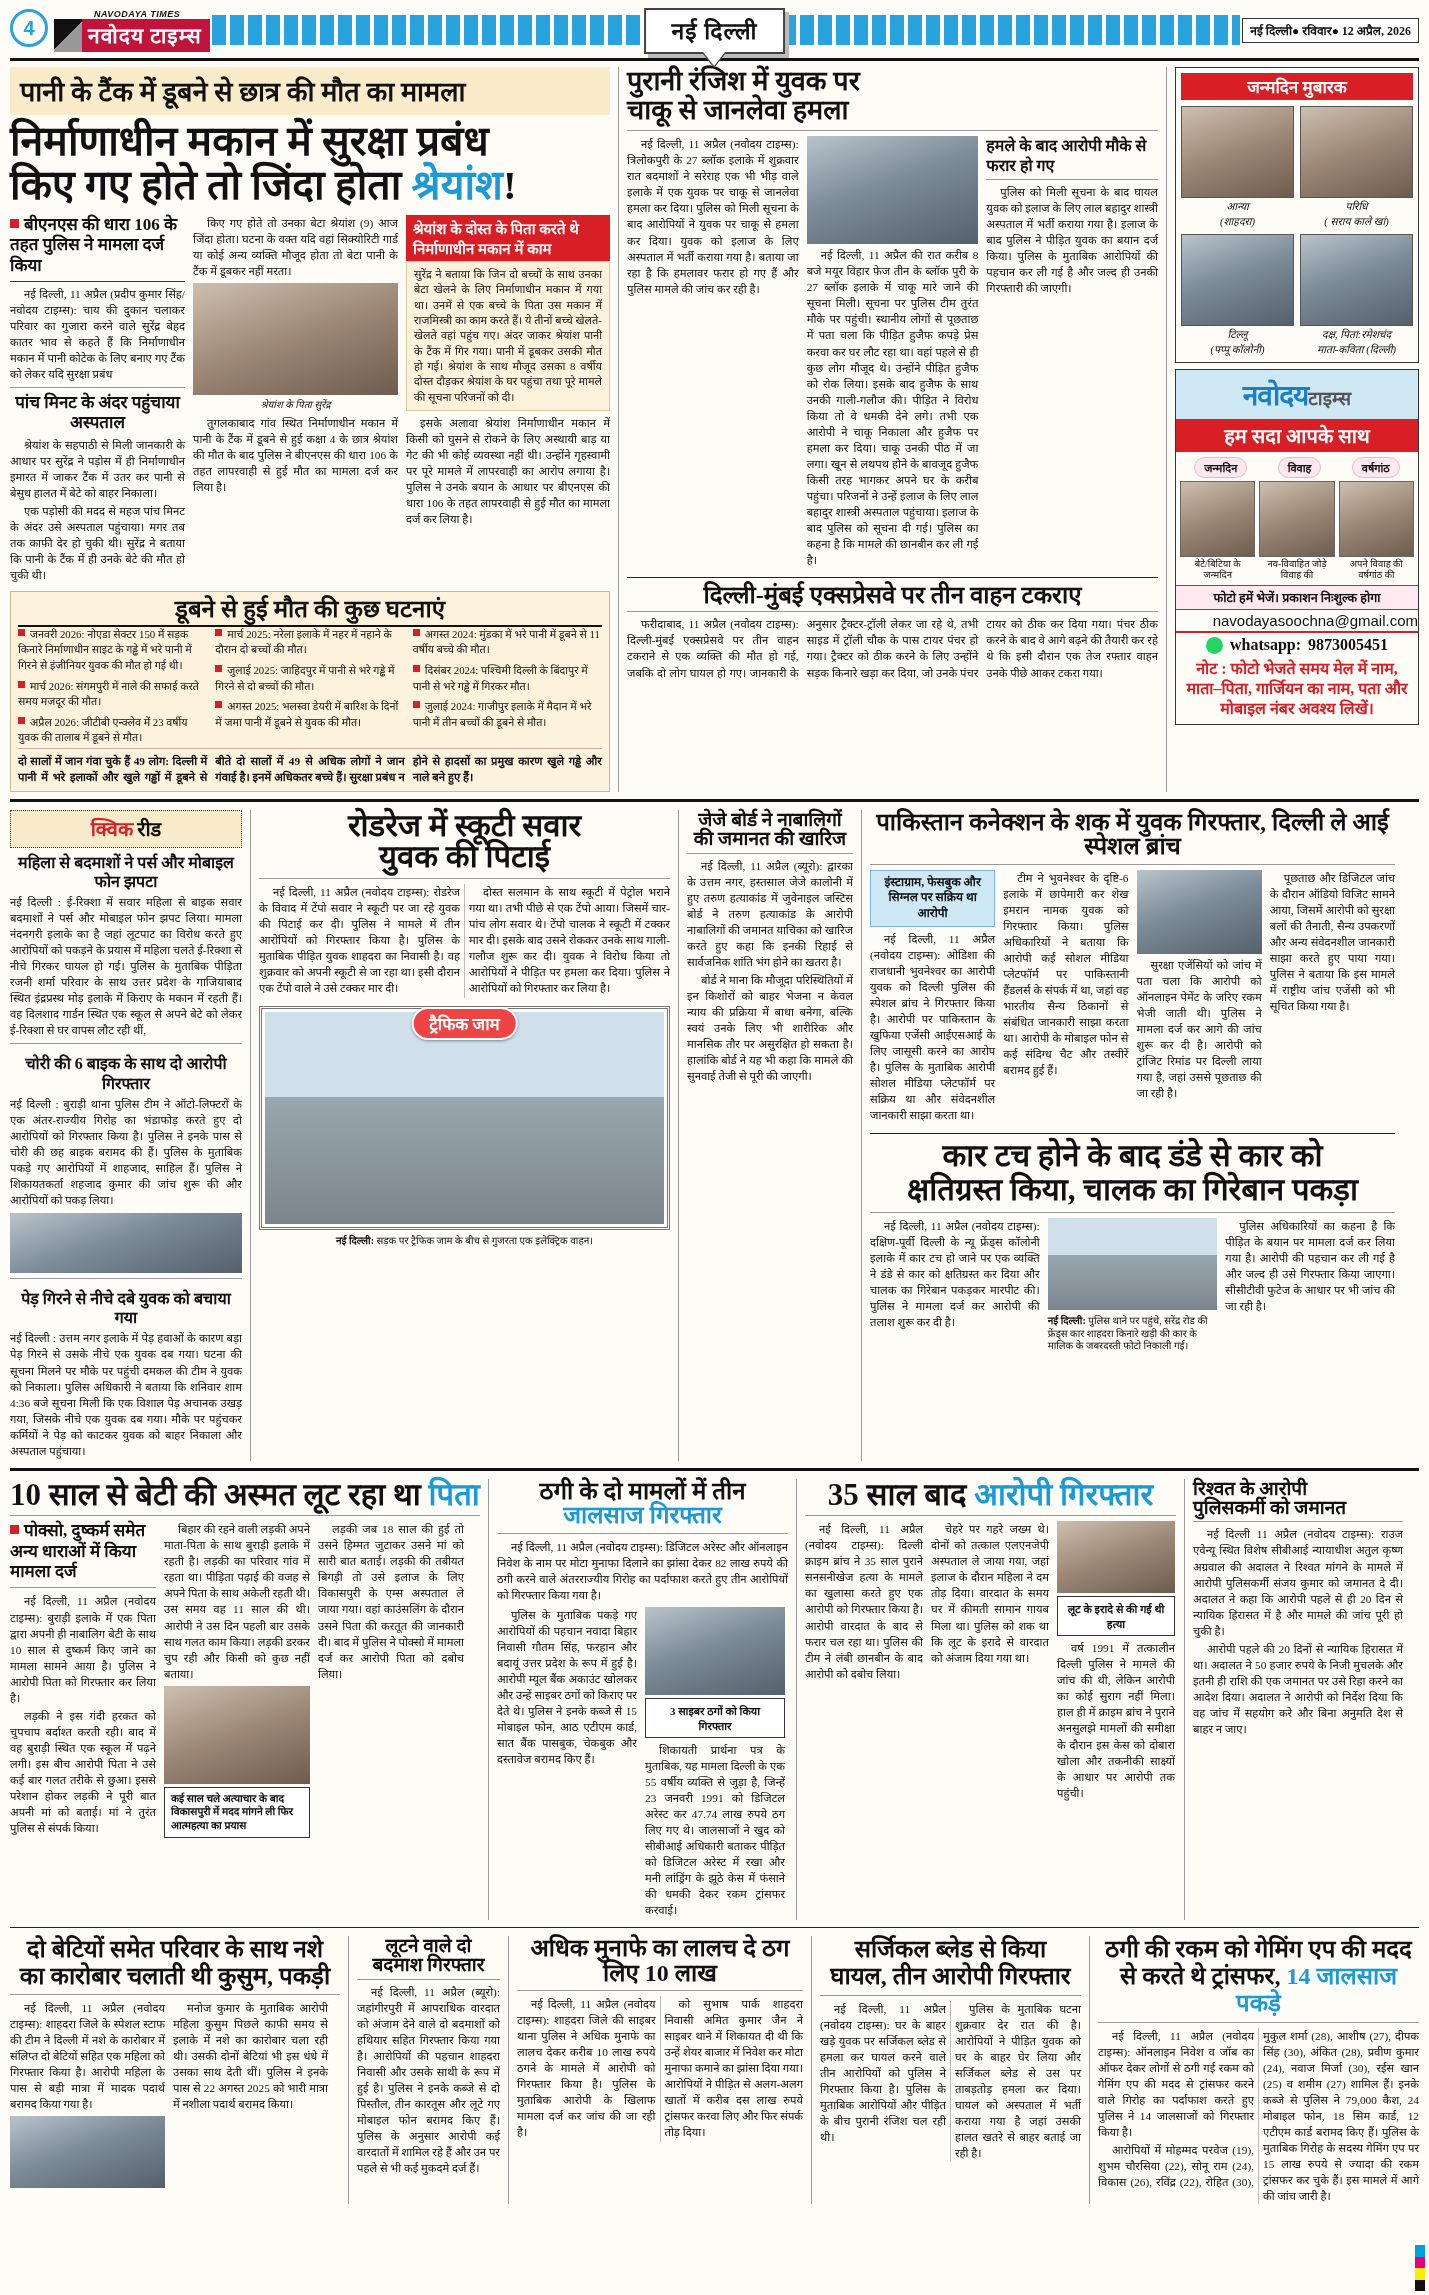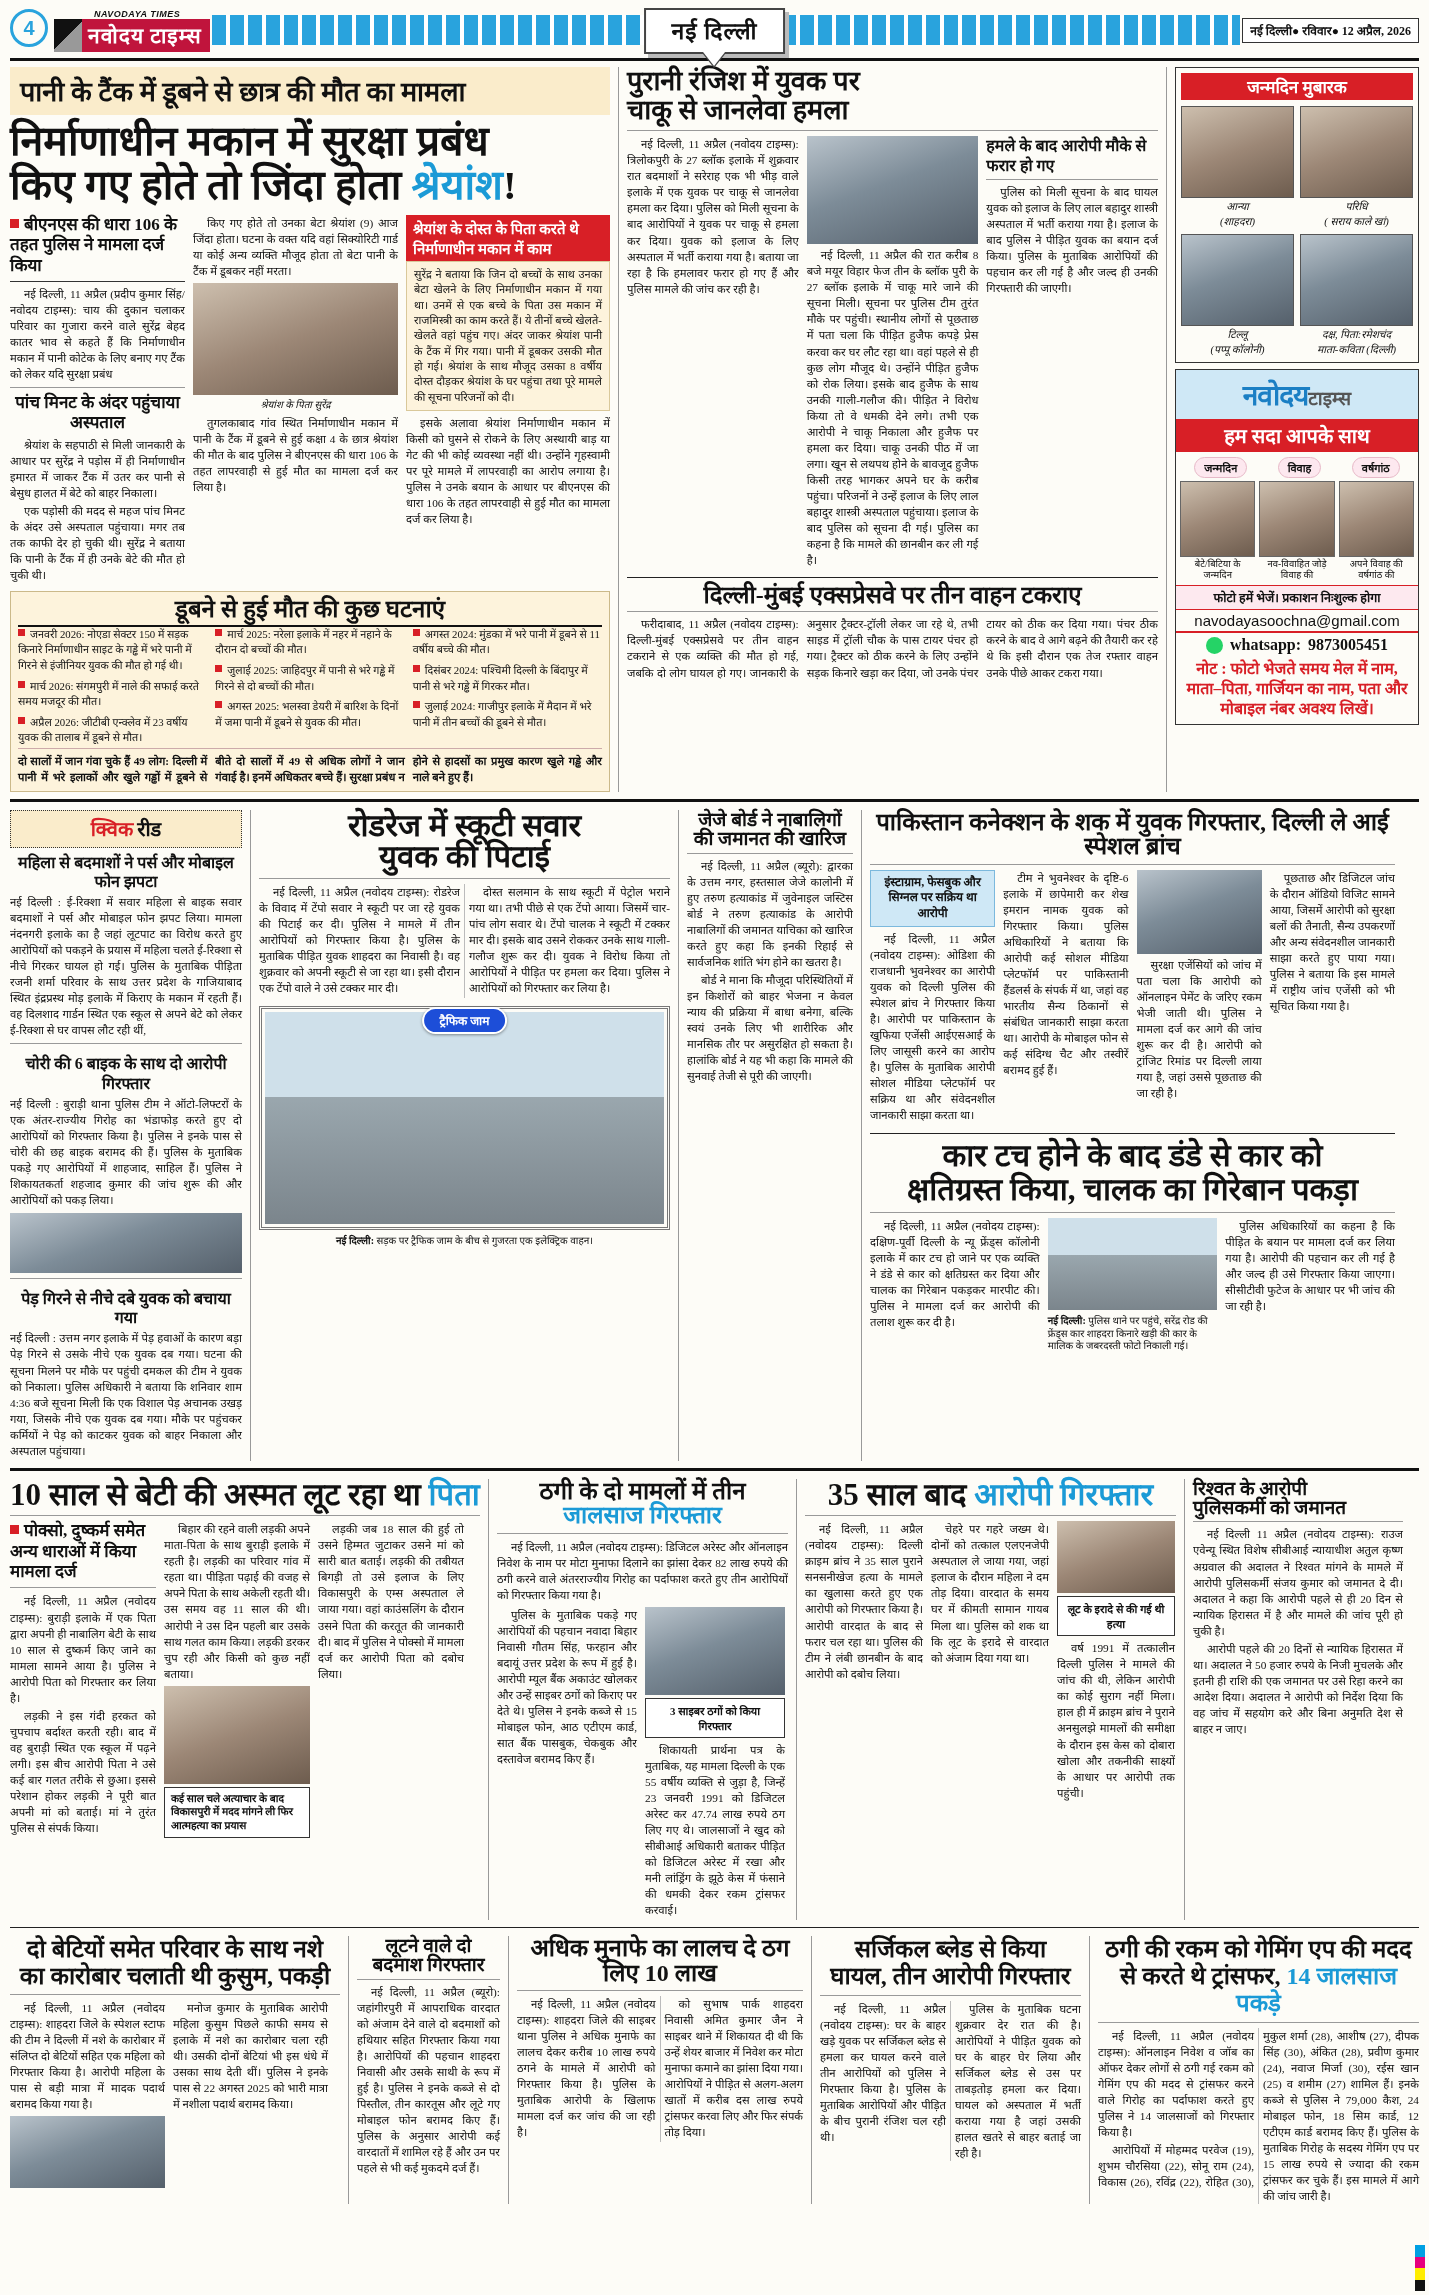--- a/index.html
+++ b/index.html
@@ -94,35 +94,35 @@
   .nt-logo { background:#cfe8f6; text-align:center; padding:5px 0 6px; }
   .nt-logo .b { color:#1b7fc4; font-size:28px; font-weight:bold; letter-spacing:-1px;}
   .nt-logo .g { color:#555; font-size:19px; font-weight:bold;}
   .nt-red { background:#d81f26; color:#fff; text-align:center; font-weight:bold; font-size:20px; padding:3px 0;}
   .pill-row { display:flex; justify-content:space-around; padding:5px 3px 3px;}
   .pill { background:#fde8ef; border:1px solid #e7b9c8; border-radius:12px; font-size:11px; padding:2px 9px; font-weight:bold;}
   .ad3 { display:grid; grid-template-columns:1fr 1fr 1fr; gap:4px; padding:0 4px;}
   .ad3 .ph { height:76px; border:1px solid #666; }
   .ad3 .cp { font-size:9.5px; text-align:center; line-height:1.2; padding-top:2px;}
   .ad-note { background:#fde9ef; text-align:center; font-weight:bold; font-size:12.5px; padding:3px 0; border-top:1px solid #d81f26; border-bottom:1px solid #d81f26; margin-top:4px;}
-  .ad-mail { text-align:center; font-size:15px; font-family:"Liberation Sans",sans-serif; padding:2px 0; border-bottom:2px solid #d81f26;}
+  .ad-mail { text-align:right; font-size:15px; font-family:"Liberation Sans",sans-serif; padding:2px 0; border-bottom:2px solid #d81f26;}
   .ad-wa { display:flex; align-items:center; justify-content:center; gap:7px; padding:3px 0; font-weight:bold; font-size:16px;}
   .wa-ic { width:17px;height:17px;border-radius:50%;background:#25d366;display:inline-block;}
   .ad-foot { color:#d81f26; font-weight:bold; font-size:16px; text-align:center; line-height:1.25; padding:2px 4px 5px; }
 
   
   .band2 { display:flex; gap:8px; margin-top:8px; }
   .qr-box { border:1px dotted #333; background:#faeccb; text-align:center; padding:4px 0 5px; }
   .qr-box .q { color:#d81f26; font-weight:bold; font-size:20px;}
   .qr-box .r { font-weight:bold; font-size:20px;}
   .qr-head { font-size:16px; font-weight:bold; text-align:center; padding:5px 0 3px; line-height:1.2;}
 
   .tj-tag { position:absolute; left:50%; top:-2px; transform:translateX(-50%);
-            background:#1d4ed8; color:#fff; border:2px solid #fff; border-radius:20px;
-            font-size:12px; font-weight:bold; padding:3px 16px; z-index:4; box-shadow:0 1px 3px rgba(0,0,0,.4);}
+            background:#ef4444; color:#fff; border:2px solid #fff; border-radius:20px;
+            font-size:17px; font-weight:bold; padding:3px 16px; z-index:4; box-shadow:0 1px 3px rgba(0,0,0,.4);}
 
   
   .lower { display:flex; gap:8px; margin-top:8px; }
   .three-col { column-count:3; column-gap:8px; }
 
   .list-num { font-size:10.8px; line-height:1.45; }
   .numbox { border:1px solid #333; padding:4px 6px; font-size:11px; text-align:center; font-weight:bold; background:#fff;}
   .bluebox { background:#cfe8f6; border:1px solid #7cb9dd; padding:4px 6px; font-size:12px; font-weight:bold; text-align:center; line-height:1.3;}
   .footmark { position:absolute; right:4px; bottom:4px; width:10px; height:46px;
     background:linear-gradient(180deg,#00a0e3 0 25%,#e6007e 25% 50%,#ffed00 50% 75%,#111 75% 100%);}

